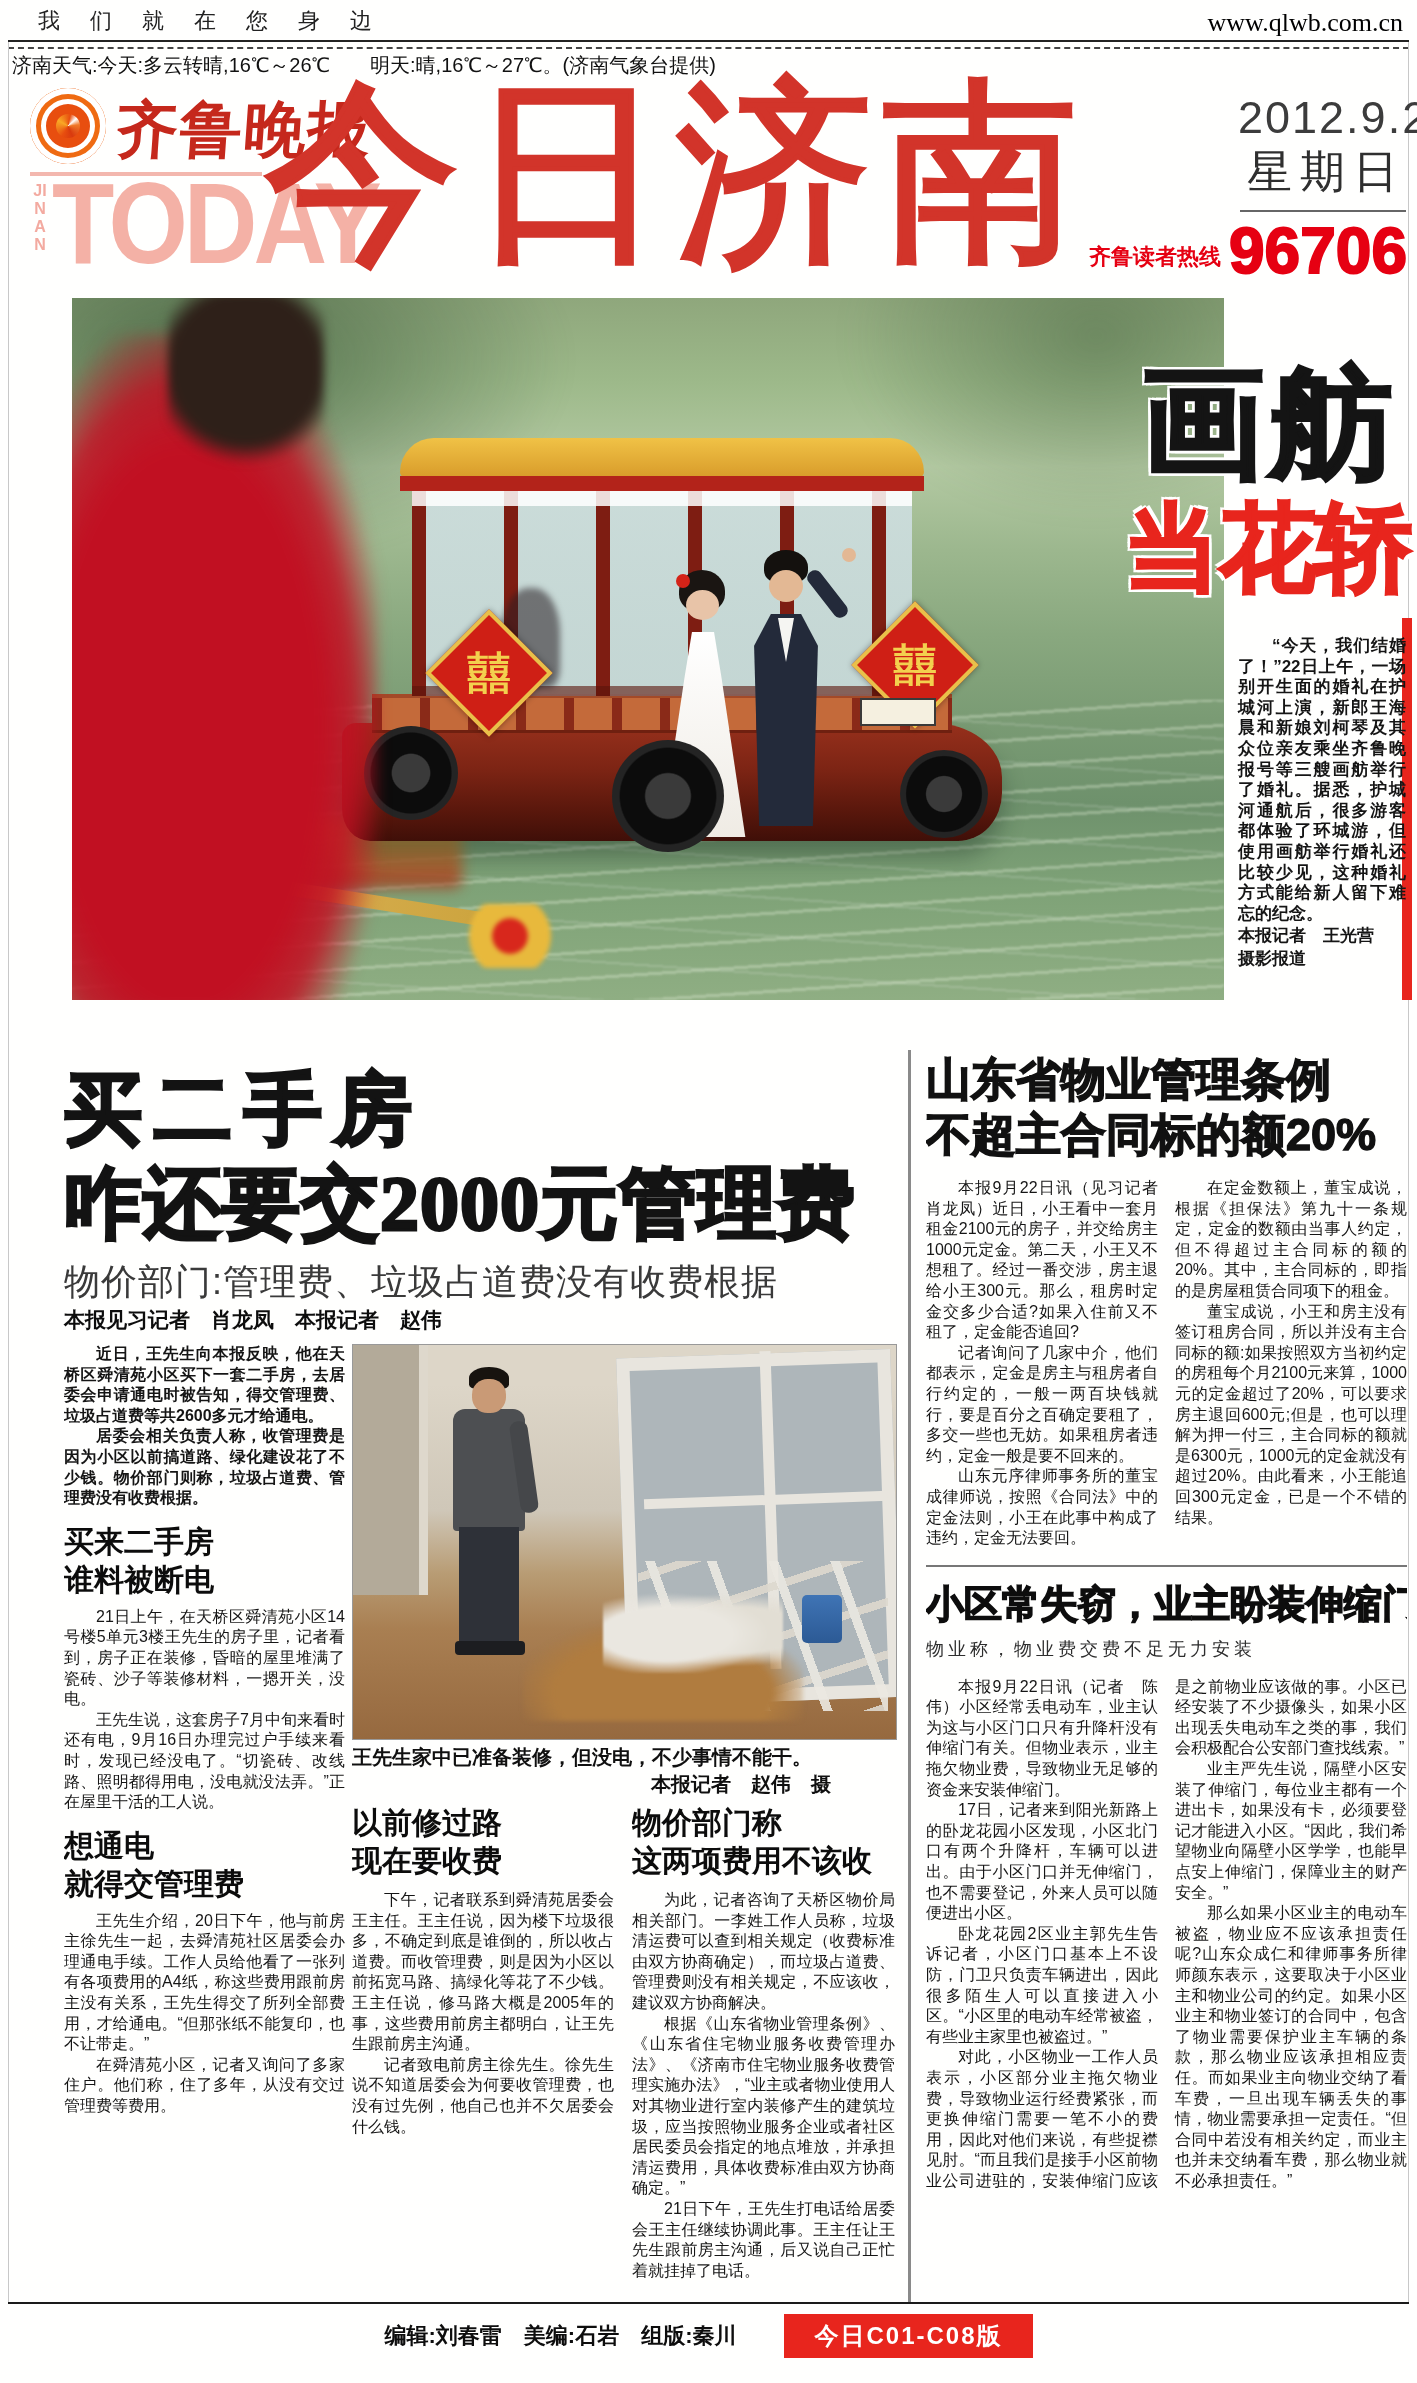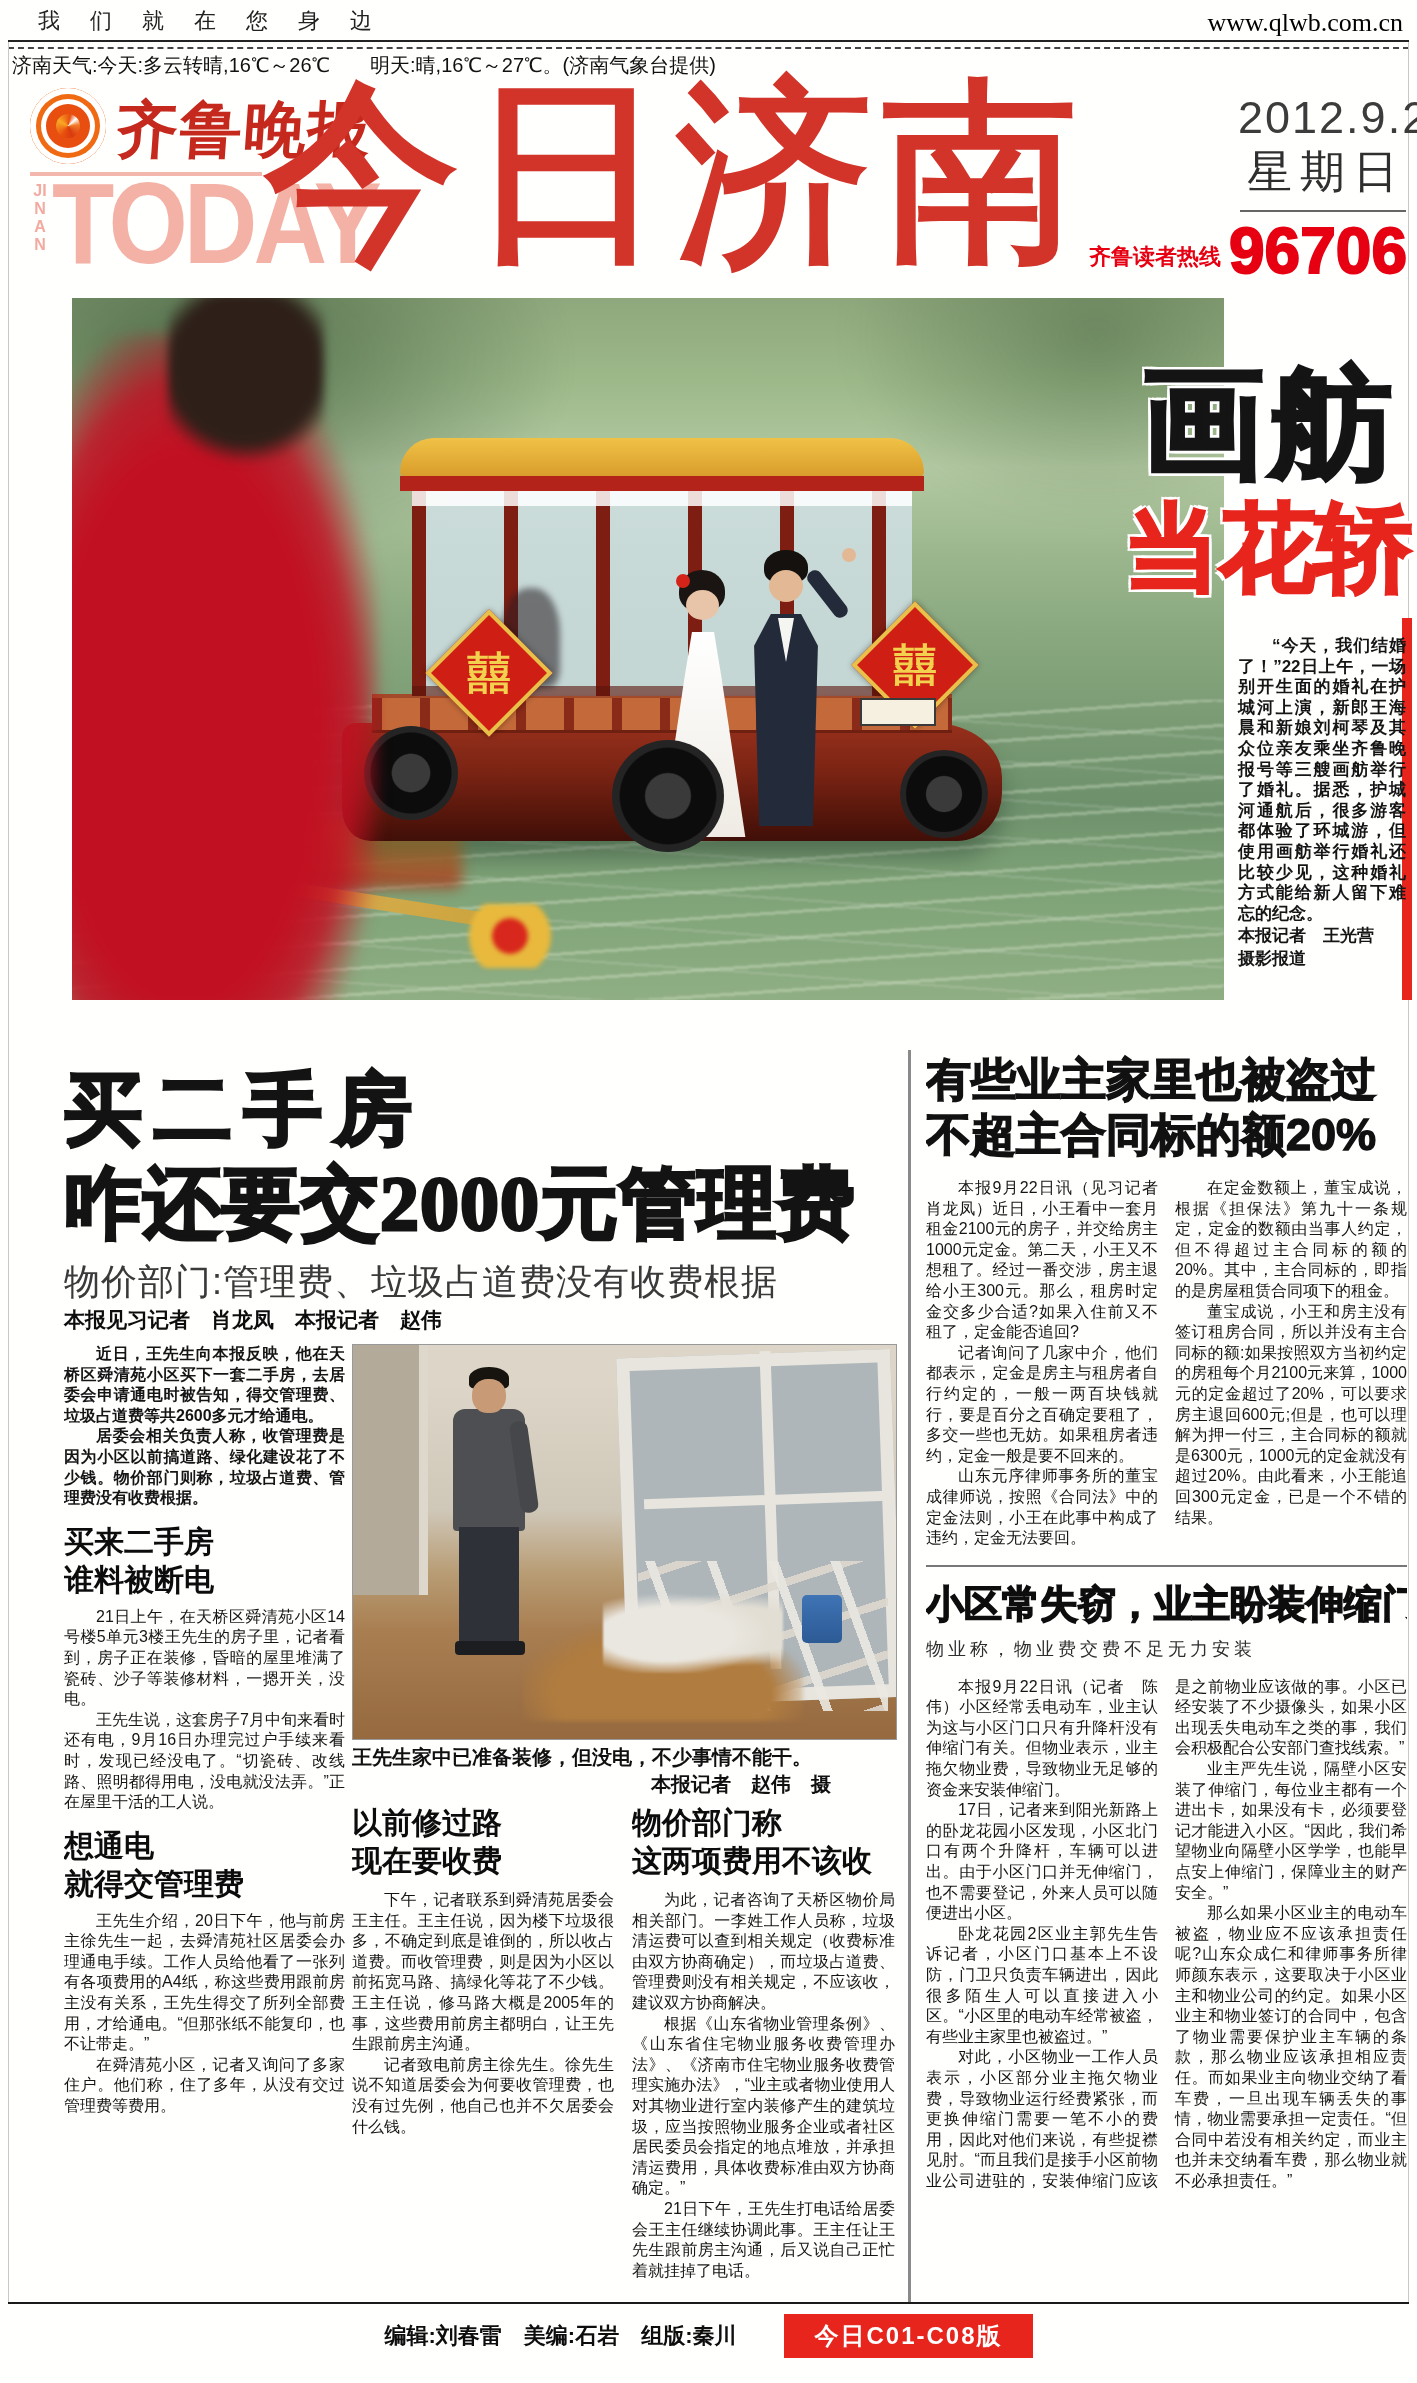--- a/index.html
+++ b/index.html
@@ -299,21 +299,21 @@
     <div>
         <p class="para">为此，记者咨询了天桥区物价局相关部门。一李姓工作人员称，垃圾清运费可以查到相关规定（收费标准由双方协商确定），而垃圾占道费、管理费则没有相关规定，不应该收，建议双方协商解决。</p>
         <p class="para">根据《山东省物业管理条例》、《山东省住宅物业服务收费管理办法》、《济南市住宅物业服务收费管理实施办法》，“业主或者物业使用人对其物业进行室内装修产生的建筑垃圾，应当按照物业服务企业或者社区居民委员会指定的地点堆放，并承担清运费用，具体收费标准由双方协商确定。”</p>
         <p class="para">21日下午，王先生打电话给居委会王主任继续协调此事。王主任让王先生跟前房主沟通，后又说自己正忙着就挂掉了电话。</p>
       </div>
   </div>
 
   <div class="abs vdiv"></div>
   <div class="abs rightcol">
     <div>
-      <h2 class="r1h">有些业主家里也被盗过</h2>
+      <h2 class="r1h">山东省物业管理条例</h2>
       <h2 class="r1h">不超主合同标的额20%</h2>
       <div class="rbody just">
           <p class="para">本报9月22日讯（见习记者　肖龙凤）近日，小王看中一套月租金2100元的房子，并交给房主1000元定金。第二天，小王又不想租了。经过一番交涉，房主退给小王300元。那么，租房时定金交多少合适?如果入住前又不租了，定金能否追回?</p>
           <p class="para">记者询问了几家中介，他们都表示，定金是房主与租房者自行约定的，一般一两百块钱就行，要是百分之百确定要租了，多交一些也无妨。如果租房者违约，定金一般是要不回来的。</p>
           <p class="para">山东元序律师事务所的董宝成律师说，按照《合同法》中的定金法则，小王在此事中构成了违约，定金无法要回。</p>
           <p class="para">在定金数额上，董宝成说，根据《担保法》第九十一条规定，定金的数额由当事人约定，但不得超过主合同标的额的20%。其中，主合同标的，即指的是房屋租赁合同项下的租金。</p>
           <p class="para">董宝成说，小王和房主没有签订租房合同，所以并没有主合同标的额:如果按照双方当初约定的房租每个月2100元来算，1000元的定金超过了20%，可以要求房主退回600元;但是，也可以理解为押一付三，主合同标的额就是6300元，1000元的定金就没有超过20%。由此看来，小王能追回300元定金，已是一个不错的结果。</p>
         </div>
     </div>
     <hr class="rrule">

